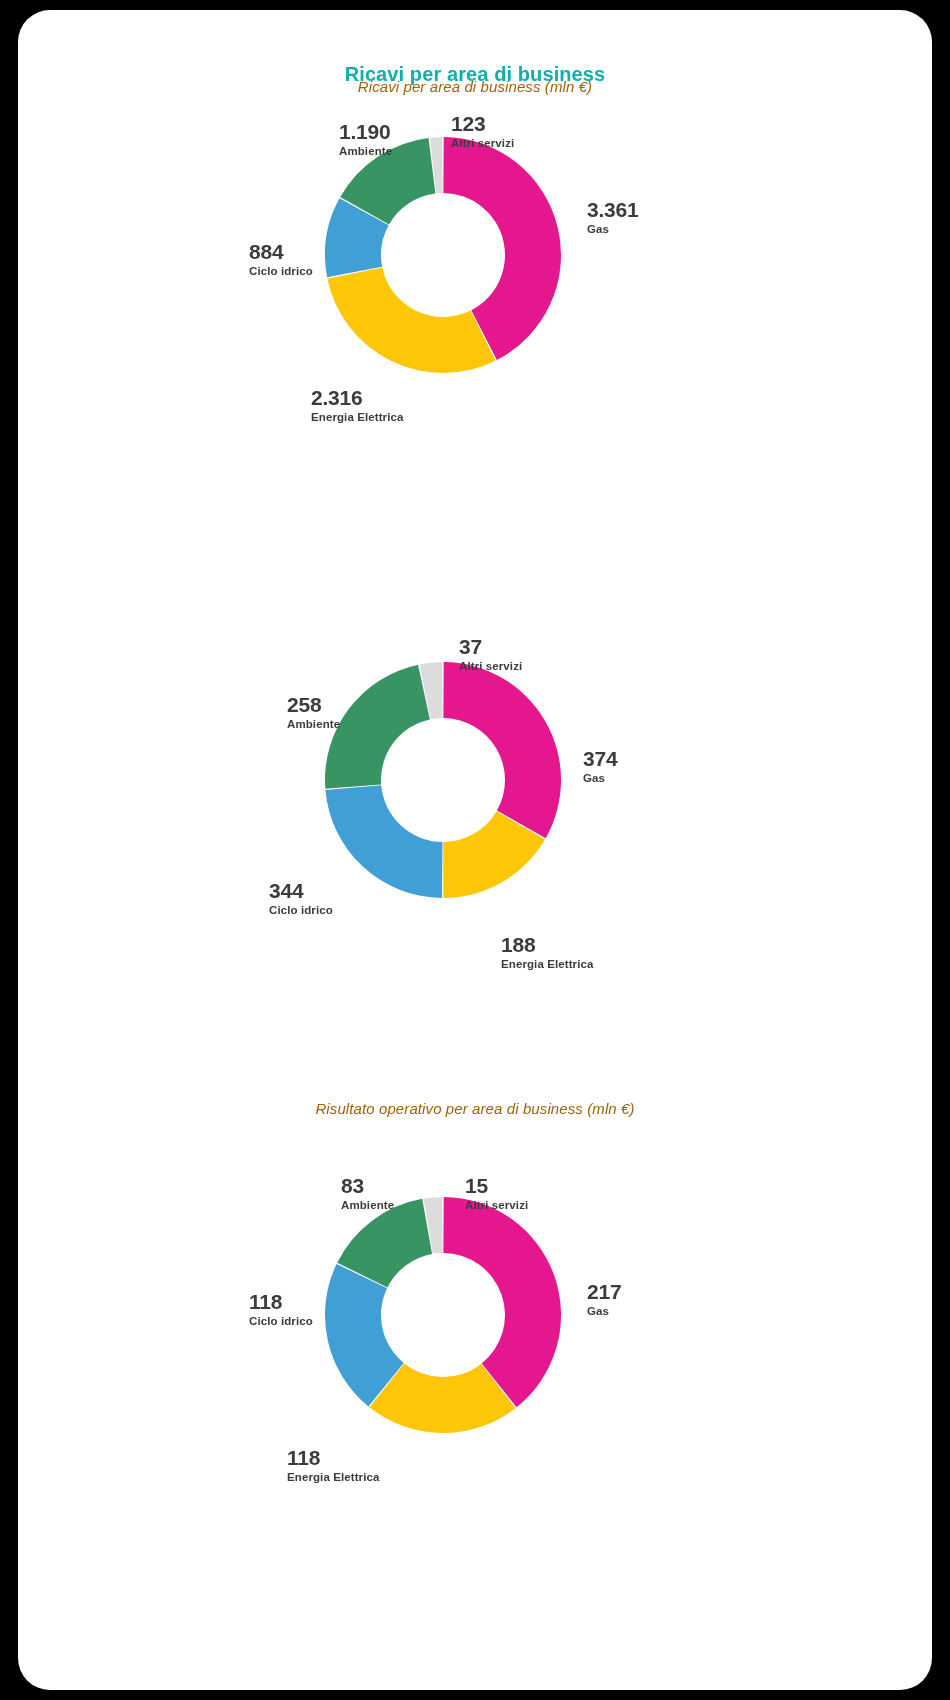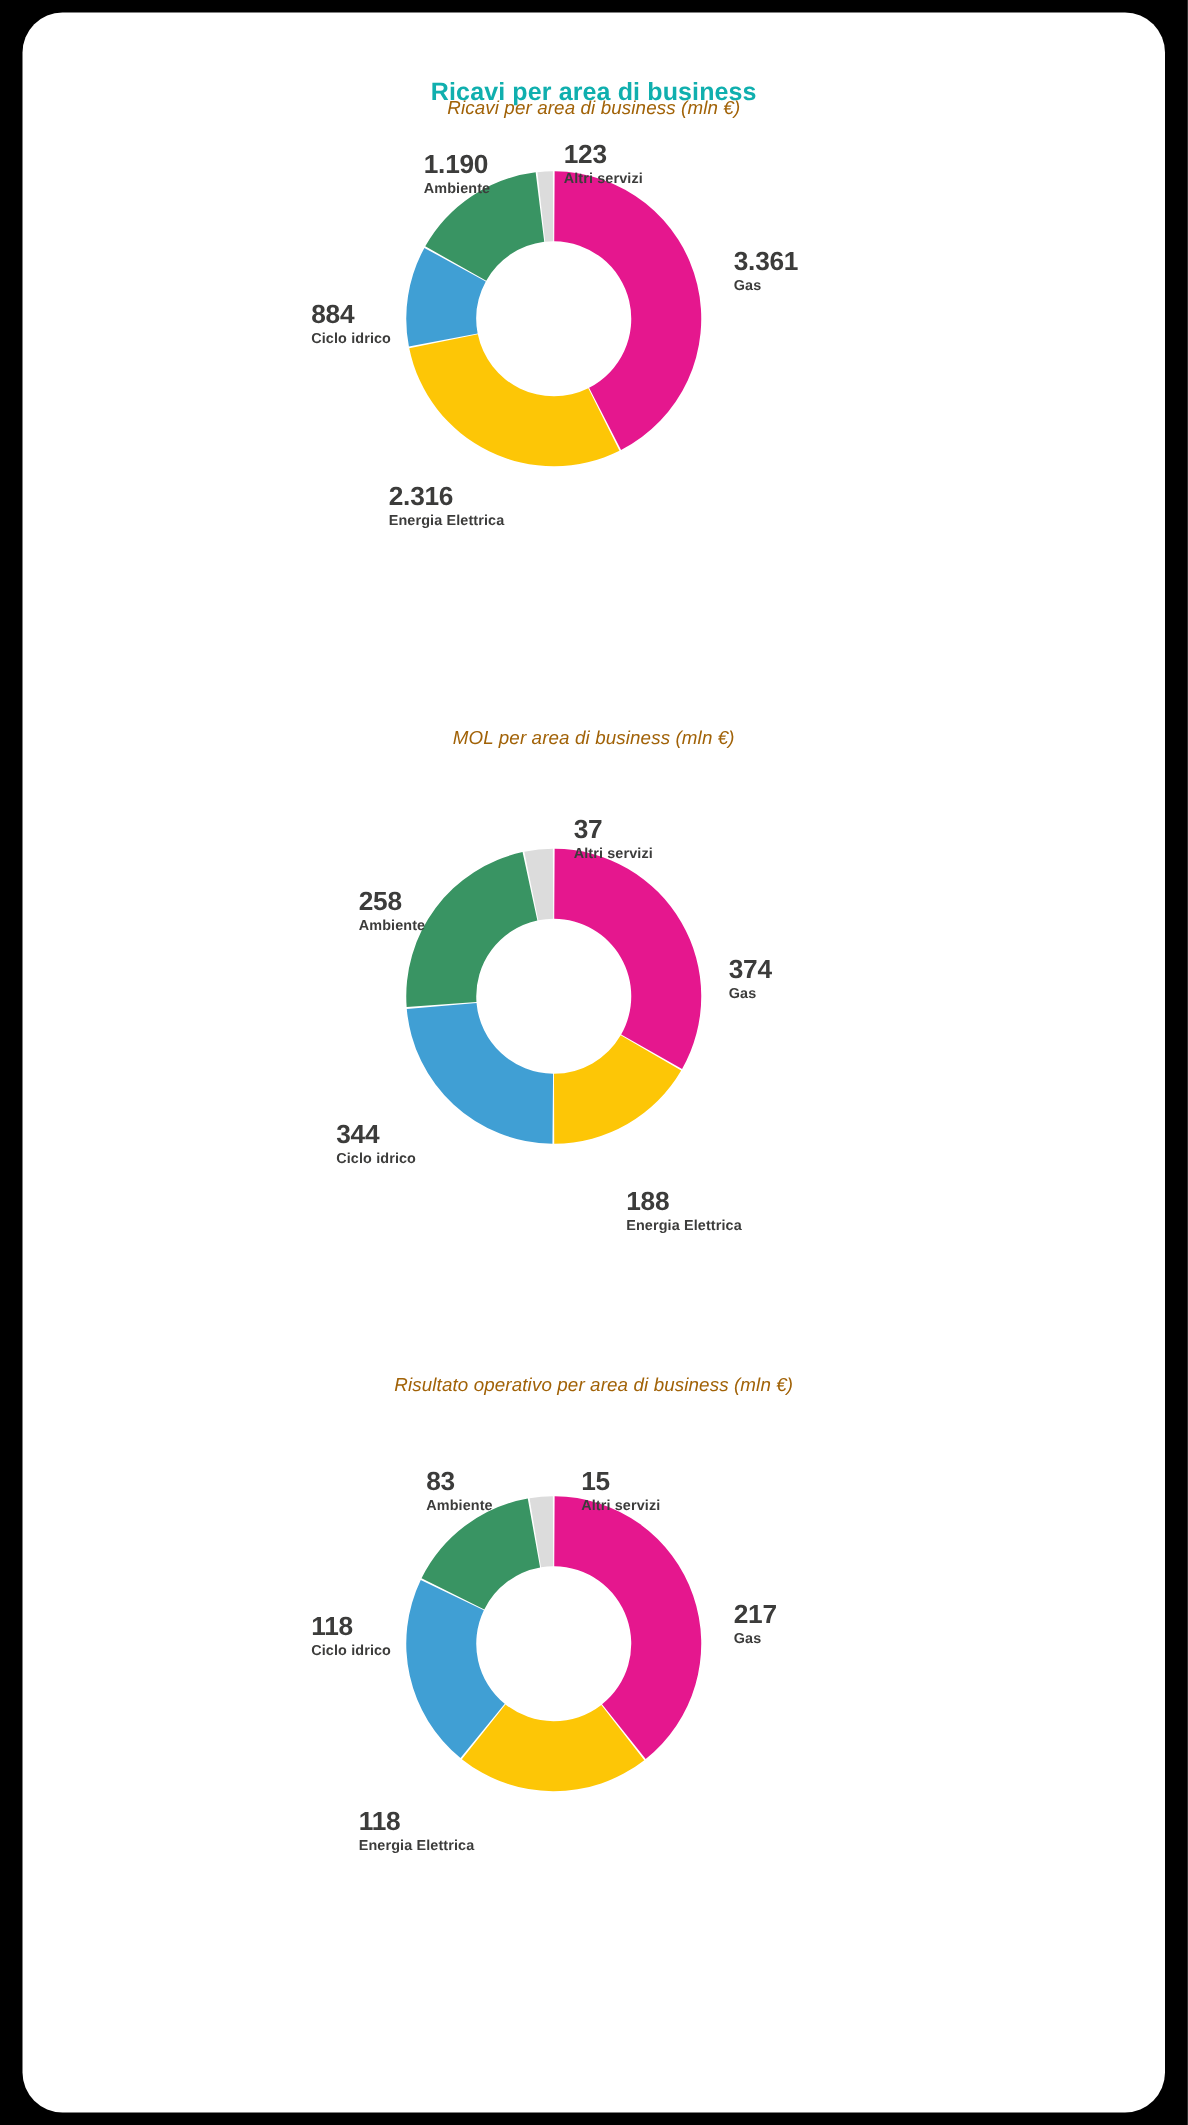--- a/index.html
+++ b/index.html
@@ -137,21 +137,20 @@
           <div class="bar" style="background:#E5178E;"></div>
           <div class="txt">
             <div class="val">3.361</div>
             <div class="cat">Gas</div>
           </div>
         </div>
       </div>
     </div>
 
     <div class="chart-block" style="top:572px;">
-      <div class="chart-title">MOL per area di business (mln €)</div>
       <div class="donut-wrap" style="height:410px;">
         <svg class="donut" style="left:305px; top:78px;" width="240" height="240" viewBox="0 0 240 240">
             <path d="M 120.70799575200765 2.002123993628004 A 118 118 0 0 1 222.65186720725114 178.19445127213484 L 173.93572683770822 150.57674558366406 A 62 62 0 0 0 120.37199776800402 58.001115996652004 Z" fill="#E5178E"></path>
             <path d="M 221.9461597061187 179.42205416488514 A 118 118 0 0 1 120.37789433791298 237.9993948962001 L 120.19855465212376 181.99968206410512 A 62 62 0 0 0 173.5649313710115 151.22175727307524 Z" fill="#FDC606"></path>
             <path d="M 118.96190837467378 237.99543366494072 A 118 118 0 0 1 2.4333502318460916 130.10360640030257 L 58.22769249469879 125.30867454931152 A 62 62 0 0 0 119.45456202737097 181.99760073920615 Z" fill="#409FD4"></path>
             <path d="M 2.320574562066355 128.69211301110477 A 118 118 0 0 1 95.05388892134307 4.6670405215780875 L 106.89272129765483 59.401326375744425 A 62 62 0 0 0 58.16843748176368 124.56704242956353 Z" fill="#399463"></path>
             <path d="M 96.43964731787534 4.375998246497701 A 118 118 0 0 1 119.29200424799231 2.002123993628004 L 119.62800223199595 58.001115996652004 A 62 62 0 0 0 107.62083164159552 59.2484058583293 Z" fill="#DCDCDC"></path>
           </svg>
 
         <div class="lbl" style="left:428px; top:52px; height:42px;">

